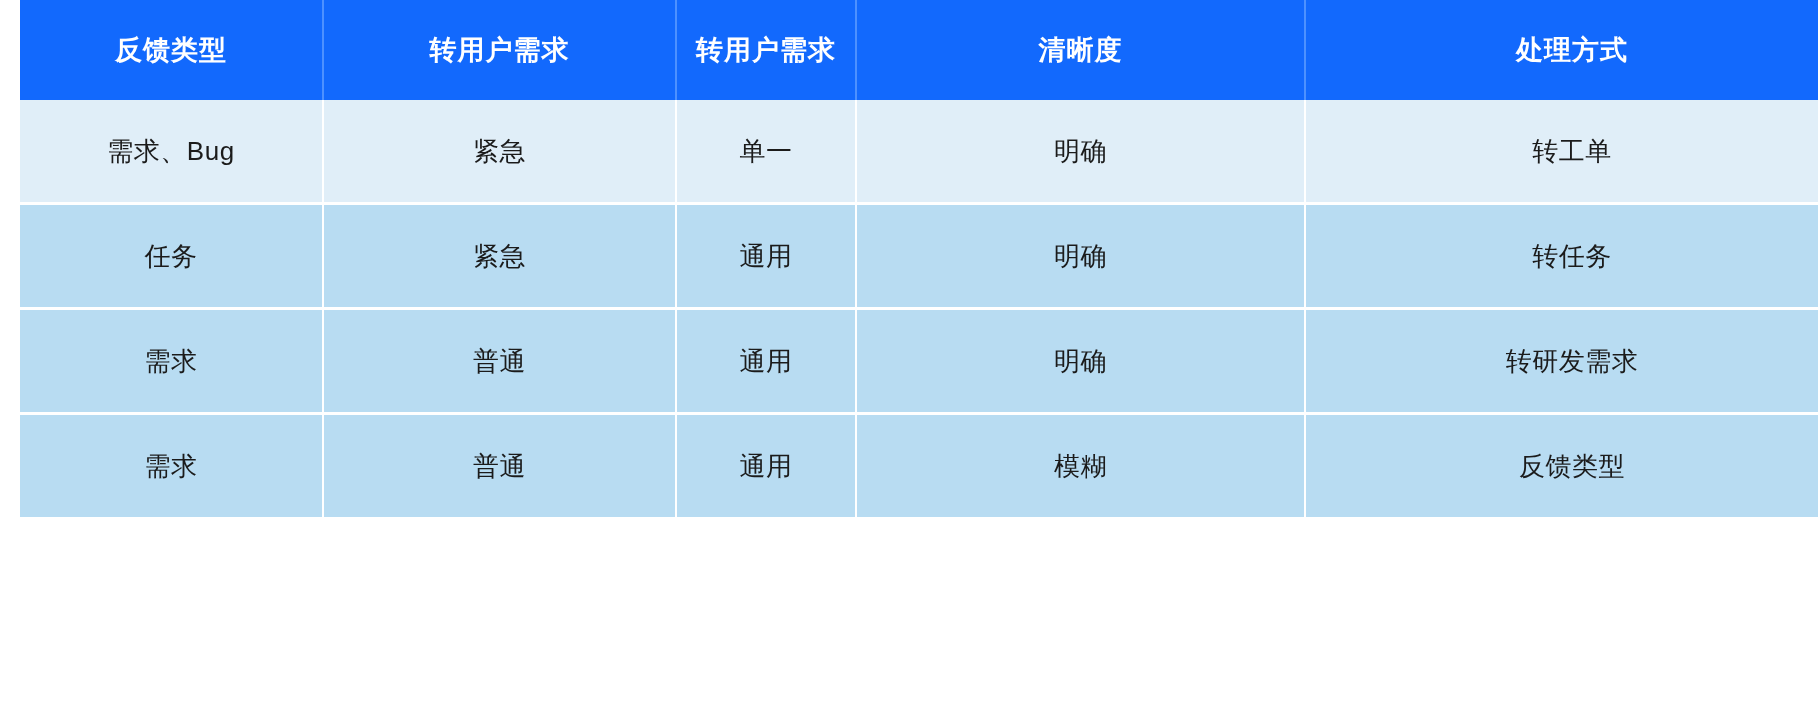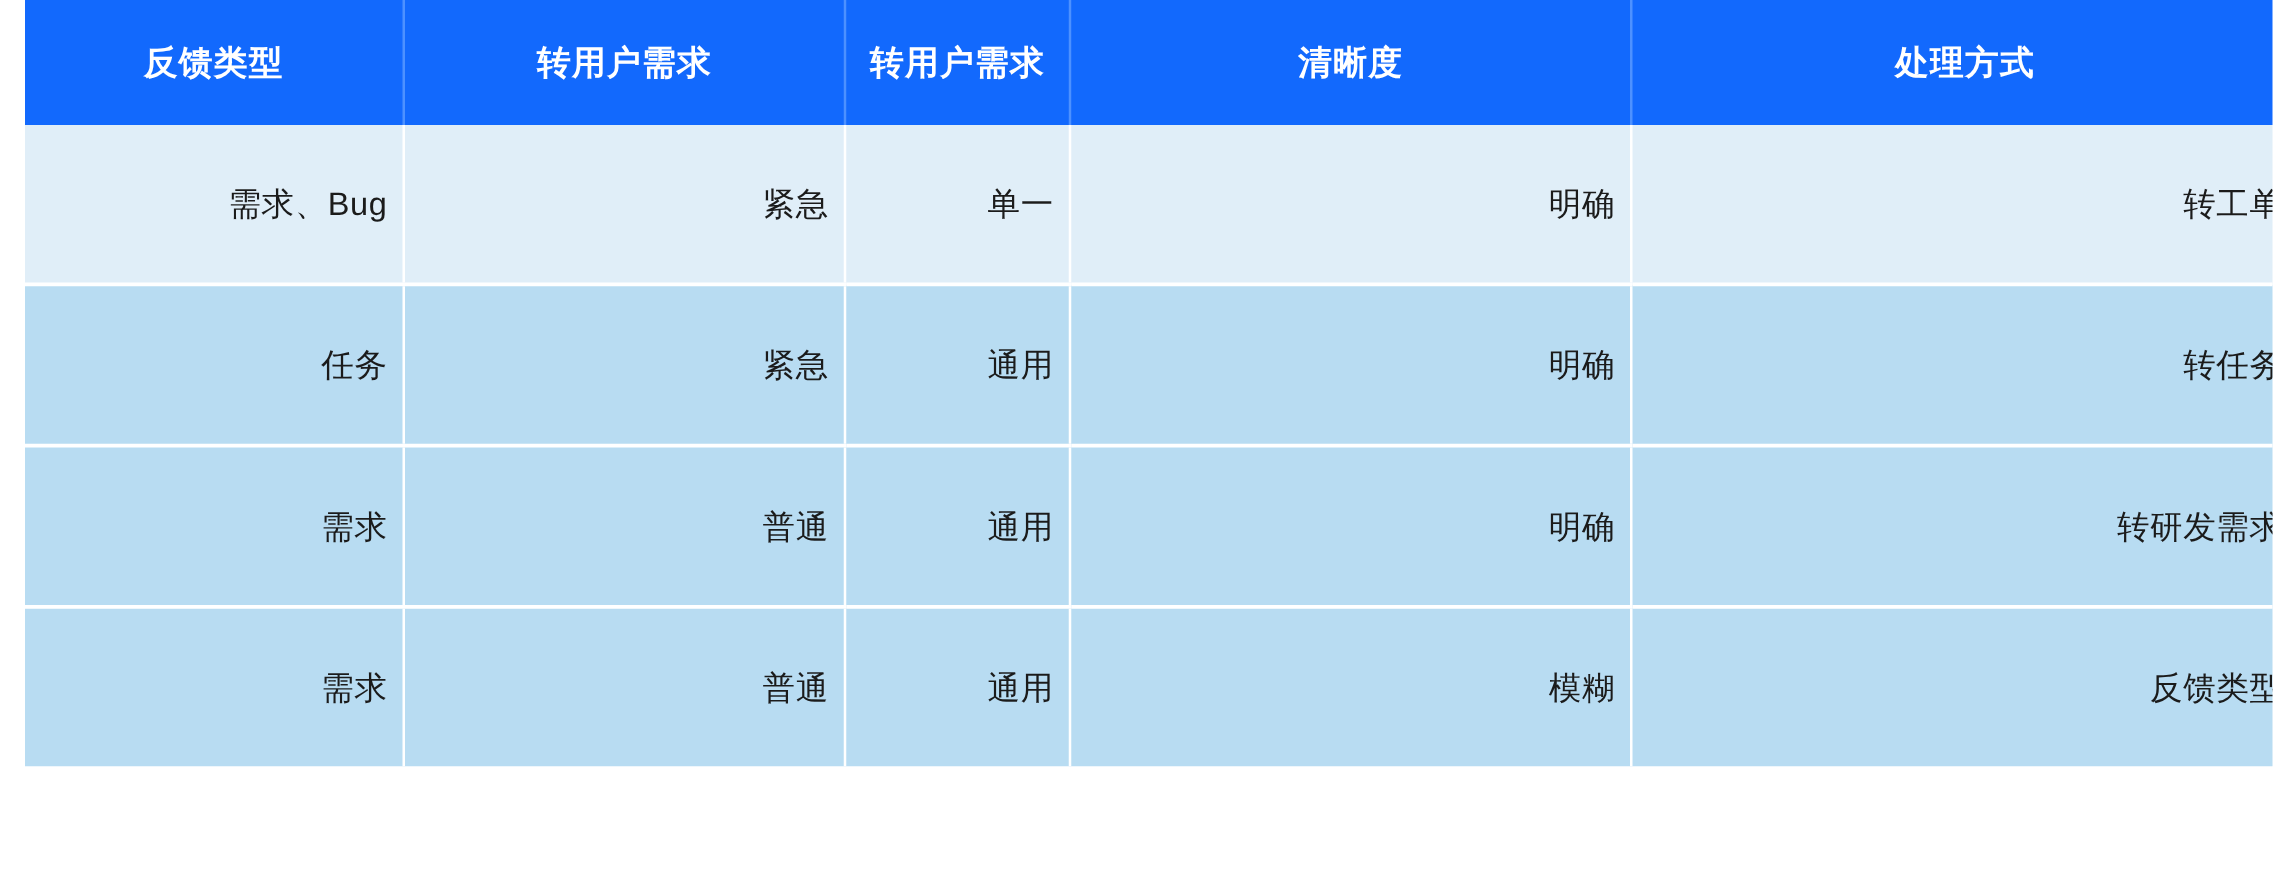--- a/index.html
+++ b/index.html
@@ -43,25 +43,25 @@
     border-right: 2px solid #4d91ff;
     padding: 0;
   }
   thead th:last-child { border-right: none; }
 
   tbody td {
     height: 102px;
     font-size: 26px;
     font-weight: 400;
     color: #1b1b1b;
-    text-align: right;
+    text-align: center;
     vertical-align: middle;
     border-right: 2px solid #ffffff;
     border-bottom: 3px solid #ffffff;
-    padding: 12px;
+    padding: 0;
     letter-spacing: 0.5px;
   }
   tbody td:last-child { border-right: none; }
 
   tbody tr.band-light td {
     background: #E0EEF8;
   }
   tbody tr.band-dark td {
     background: #B8DCF2;
     font-family: Liberation Serif, serif;

